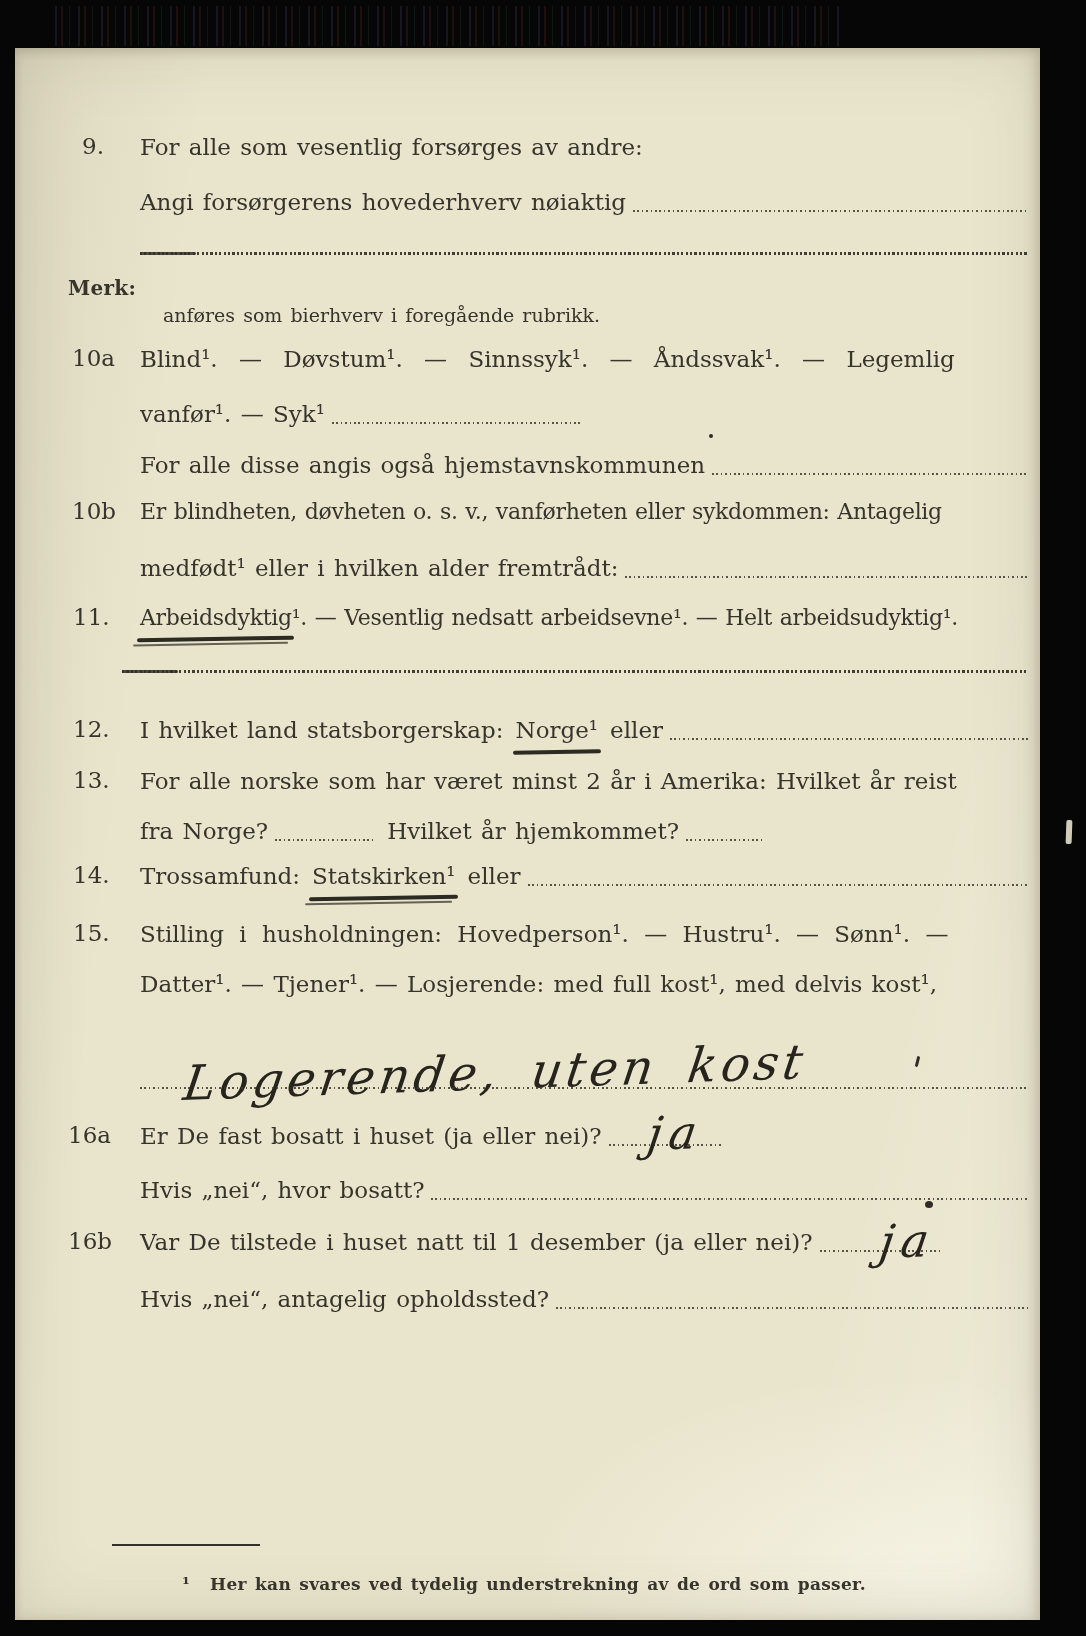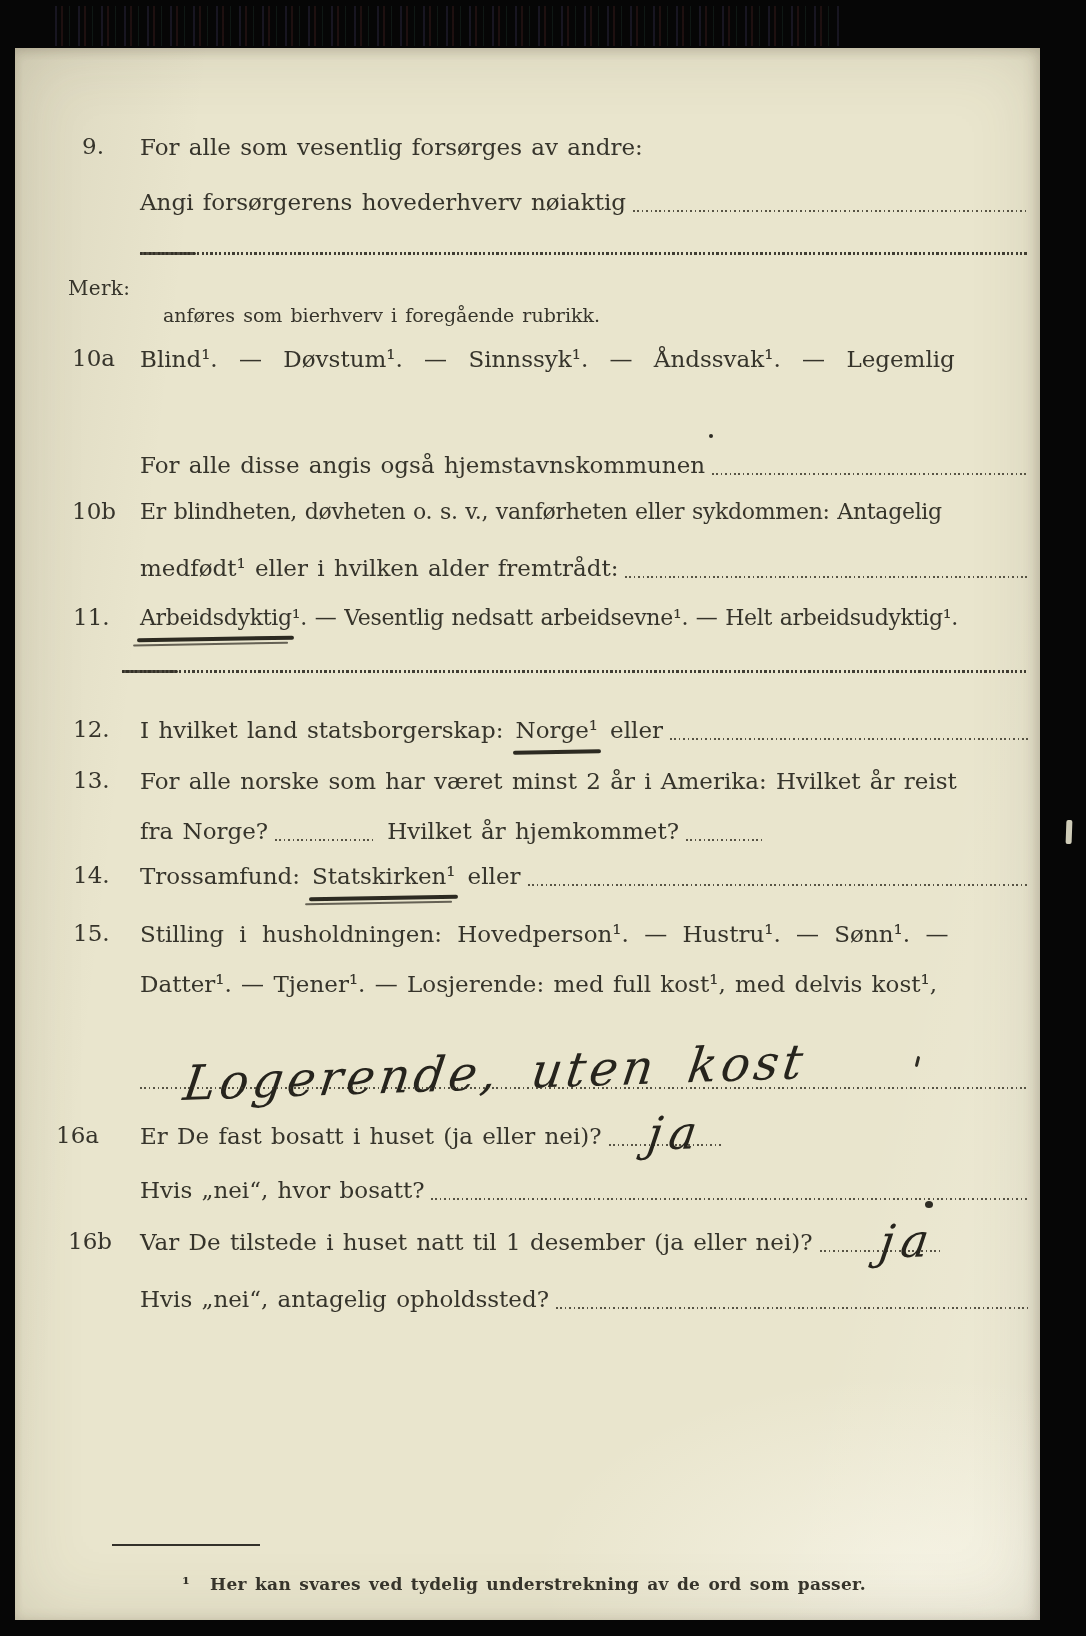--- a/index.html
+++ b/index.html
@@ -35,21 +35,21 @@
   .dotrule{position:absolute;height:3px;
         background:repeating-linear-gradient(90deg, rgba(50,47,38,.92) 0 2.1px, transparent 2.1px 4.4px);}
   .dotrule.fine{height:2px;
         background:repeating-linear-gradient(90deg, rgba(62,58,45,.85) 0 1.6px, transparent 1.6px 4.4px);}
   .dotrule.heavy::before{content:"";position:absolute;left:0;top:0;width:56px;height:100%;
         background:rgba(50,47,38,.85);border-radius:2px;}
   .pen{position:relative;}
   .pen::after{content:"";position:absolute;left:-3px;right:-2px;bottom:-9px;height:4px;
         background:#2c2a21;border-radius:3px;transform:rotate(-1deg);}
   .pen-d::after{box-shadow:-5px 5px 0 -1px rgba(44,42,33,.7);}
-  .merk-label{position:absolute;font-size:20px;font-weight:400;letter-spacing:.3px;}
+  .merk-label{position:absolute;font-size:20px;font-weight:700;letter-spacing:.3px;}
   .merk-line{position:absolute;left:148px;font-size:19px;word-spacing:2px;white-space:pre;}
   .hw{position:absolute;font-family:"DejaVu Serif",serif;font-style:italic;color:#26241d;
       transform:rotate(-2deg) skewX(-10deg);white-space:nowrap;}
   .hw-main{font-size:48px;letter-spacing:4px;word-spacing:12px;}
   .hw-ja{font-size:46px;letter-spacing:7px;}
   .footrule{position:absolute;left:97px;top:1496px;width:148px;height:2px;background:#33312a;}
   .footnote{position:absolute;left:118px;top:1506px;font-size:17px;font-weight:700;
         letter-spacing:.3px;word-spacing:2px;white-space:pre;}
   .fgap{margin-left:20px;}
   .speck{position:absolute;background:#2e2c24;border-radius:50%;}
@@ -73,20 +73,24 @@
     </div>
 
     <div class="dotrule heavy" style="left:125px;right:12px;top:204px"></div>
 
     <div class="merk-label" style="left:53px;top:228px">Merk:</div>
     <div class="merk-line" style="top:256px">anføres som bierhverv i foregående rubrikk.</div>
 
     <div class="qnum" style="left:57px;top:297px">10a</div>
     <div class="row loose" style="top:297px">
       <span class="t">Blind¹. — Døvstum¹. — Sinnssyk¹. — Åndssvak¹. — Legemlig</span>
+    </div>
+    <div class="row" style="top:352px">
+      <span class="t">vanfør¹. — Syk¹</span>
+      <span class="lead fx w250"></span>
     </div>
     <div class="row" style="top:403px">
       <span class="t">For alle disse angis også hjemstavnskommunen</span>
       <span class="lead"></span>
     </div>
 
     <div class="qnum" style="left:57px;top:450px">10b</div>
     <div class="row tight" style="top:450px">
       <span class="t">Er blindheten, døvheten o. s. v., vanførheten eller sykdommen: Antagelig</span>
     </div>
@@ -133,21 +137,21 @@
     <div class="qnum" style="left:58px;top:872px">15.</div>
     <div class="row" style="top:922px">
       <span class="t">Datter¹. — Tjener¹. — Losjerende: med full kost¹, med delvis kost¹,</span>
     </div>
     <div class="row loose-sm" style="top:872px">
       <span class="t">Stilling i husholdningen: Hovedperson¹. — Hustru¹. — Sønn¹. —</span>
     </div>
     <div class="hw hw-main" style="left:169px;top:996px">Logerende, uten kost</div>
     <div class="dotrule fine" style="left:125px;right:12px;top:1039px"></div>
 
-    <div class="qnum" style="left:41px;top:1074px">16a</div>
+    <div class="qnum" style="left:53px;top:1074px">16a</div>
     <div class="row" style="top:1074px">
       <span class="t">Er De fast bosatt i huset (ja eller nei)?</span>
       <span class="lead fx w112"></span>
     </div>
     <div class="hw hw-ja" style="left:633px;top:1058px">ja</div>
     <div class="row" style="top:1128px">
       <span class="t">Hvis „nei“, hvor bosatt?</span>
       <span class="lead"></span>
     </div>
 

